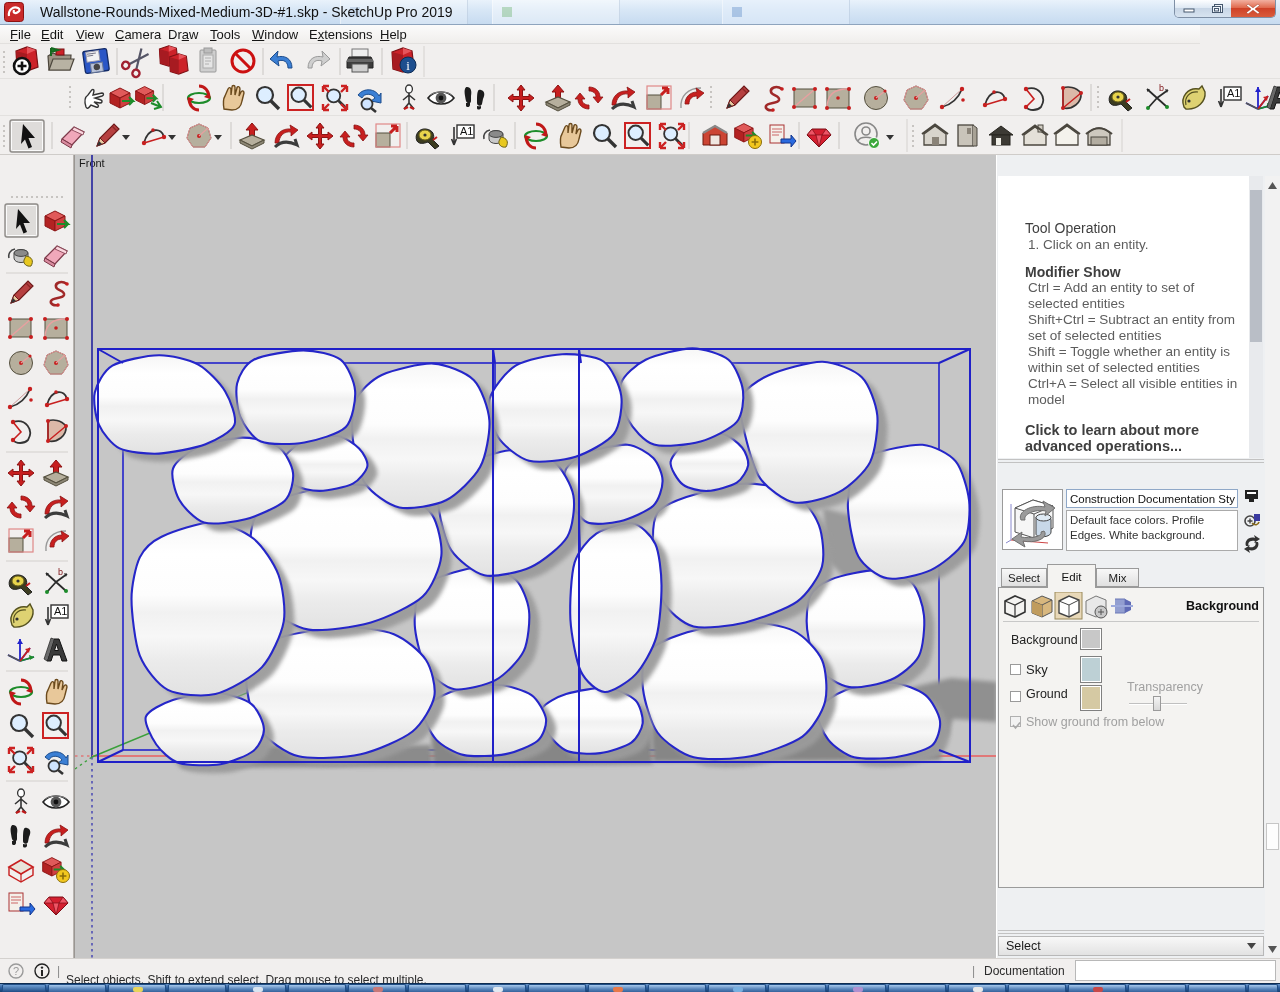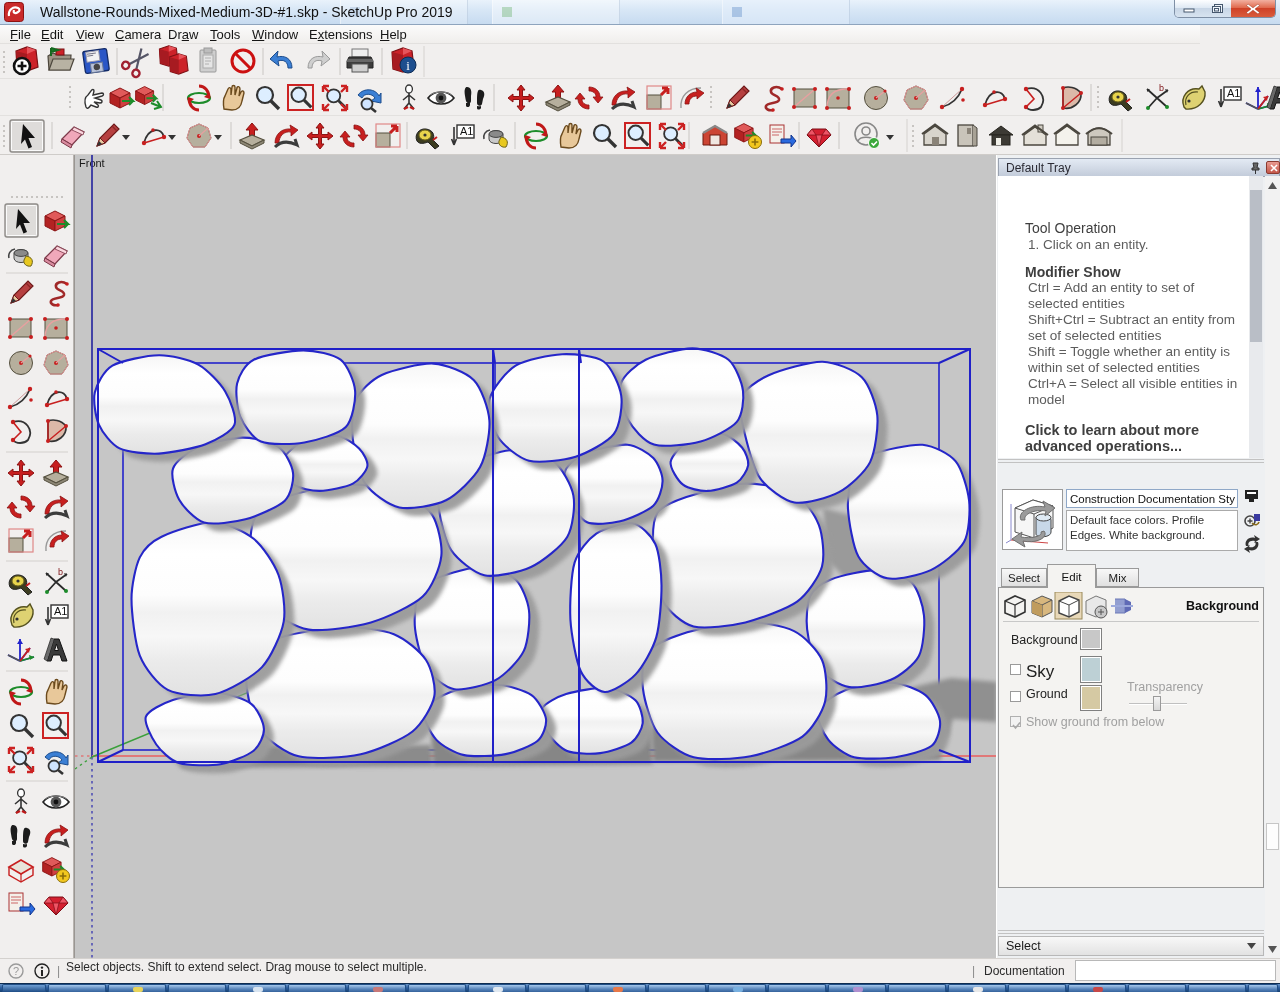--- a/index.html
+++ b/index.html
@@ -701,30 +701,20 @@
         <line x1="578" y1="349" x2="578" y2="762"></line>
 <line x1="97" y1="349" x2="122" y2="363"></line>
         <line x1="969" y1="349" x2="938" y2="363"></line>
 <line x1="97" y1="762" x2="122" y2="750"></line>
         <line x1="969" y1="762" x2="938" y2="750"></line>
 <line x1="492" y1="349" x2="494" y2="363"></line>
         <line x1="578" y1="349" x2="580" y2="363"></line>
 </g>
 </svg></div>
 <div id="tray">
-<div class="abs" style="left:1px;top:3px;width:282px;height:19px;background:linear-gradient(#e3eaf4,#c3ccda);border:1px solid #9aa2b0;font-size:12px;color:#2a2a33">
- <span class="abs" style="left:7px;top:2px">Default Tray</span>
- <svg class="abs" style="left:250px;top:3px" width="12" height="13">
-        <path d="M4 1 H9 L8 6 H10 V8 H3 V6 H5 Z M6.5 8 V12" stroke="#333" fill="#666" stroke-width="1"></path>
-      </svg>
- <div class="abs" style="left:267px;top:2px;width:14px;height:13px;background:linear-gradient(#e89a90,#c4574a);border:1px solid #8a3a30;border-radius:2px">
-  <svg width="14" height="13">
-          <path d="M4 3 L10 9 M10 3 L4 9" stroke="#fff" stroke-width="1.6"></path>
-        </svg></div>
-</div>
 <div class="abs" style="left:1px;top:21px;width:251px;height:282px;background:#fff;color:#5d5d5d;font-size:13.5px">
  <div class="abs" style="left:27px;top:44px;font-size:14px;font-weight:normal;color:#3f3f3f">Tool Operation</div>
  <div class="abs" style="left:30px;top:61px">1. Click on an entity.</div>
  <div class="abs" style="left:27px;top:88px;font-size:14px;font-weight:bold;color:#3f3f3f">Modifier Show</div>
  <div class="abs" style="left:30px;top:104px;width:212px;line-height:16px">Ctrl = Add an entity to set of selected entities<br>Shift+Ctrl = Subtract an entity from set of selected entities<br>Shift = Toggle whether an entity is within set of selected entities<br>Ctrl+A = Select all visible entities in model</div>
  <div class="abs" style="left:27px;top:246px;width:230px;font-size:14.5px;font-weight:bold;color:#3f3f3f;line-height:16px">Click to learn about more advanced operations...</div>
 </div>
 <div class="abs" style="left:252px;top:21px;width:14px;height:282px;background:#e8eaed">
  <div class="abs" style="left:1px;top:14px;width:12px;height:152px;background:#b9bec6"></div>
 </div>
@@ -800,21 +790,21 @@
         <path d="M4 6 L14 6 L14 20 L4 20" fill="#7a8ac8" stroke="#4a5aa8"></path>
         <path d="M14 6 L20 9 L20 17 L14 20" fill="#3a4aa8"></path>
         <path d="M0 13 H22" stroke="#8898d8" stroke-width="2"></path>
       </g>
  <text x="256" y="18" font-size="12.5" font-weight="bold" fill="#111" text-anchor="end">Background</text>
 </svg>
 <div class="abs" style="left:6px;top:466px;width:256px;border-top:1px solid #c8c8c8"></div>
 <span class="abs" style="left:14px;top:478px;font-size:12.5px;color:#222;z-index:3">Background</span>
 <div class="abs" style="left:83px;top:473px;width:22px;height:22px;background:#c8c8c8;border:1px solid #808080;box-shadow:inset 0 0 0 1px #fff;z-index:3"></div>
 <div class="abs" style="left:13px;top:509px;width:11px;height:11px;background:#fff;border:1px solid #9a9a9a;z-index:3"></div>
-<span class="abs" style="left:29px;top:507px;font-size:17px;color:#222;z-index:3">Sky</span>
+<span class="abs" style="left:29px;top:507px;font-size:13px;color:#222;z-index:3">Sky</span>
 <div class="abs" style="left:83px;top:501px;width:22px;height:27px;background:#bdd0d5;border:1px solid #808080;box-shadow:inset 0 0 0 1px #fff;z-index:3"></div>
 <div class="abs" style="left:13px;top:536px;width:11px;height:11px;background:#fff;border:1px solid #9a9a9a;z-index:3"></div>
 <span class="abs" style="left:29px;top:532px;font-size:12.5px;color:#222;z-index:3">Ground</span>
 <div class="abs" style="left:83px;top:530px;width:22px;height:26px;background:#d5c9a3;border:1px solid #808080;box-shadow:inset 0 0 0 1px #fff;z-index:3"></div>
 <span class="abs" style="left:130px;top:525px;font-size:12.5px;color:#a0a0a0;z-index:3">Transparency</span>
 <div class="abs" style="left:132px;top:548px;width:58px;height:2px;background:#c0c0c0;border-bottom:1px solid #fff;z-index:3"></div>
 <div class="abs" style="left:156px;top:541px;width:8px;height:15px;background:linear-gradient(#f4f4f4,#d8d8d8);border:1px solid #9a9a9a;z-index:3"></div>
 <div class="abs" style="left:13px;top:561px;width:11px;height:11px;background:#f2f2f2;border:1px solid #b0b0b0;z-index:3"><svg width="11" height="11">
         <path d="M2 5 L4.5 8 L9 2.5" stroke="#a8a8a8" stroke-width="1.6" fill="none"></path>
       </svg></div>
@@ -831,21 +821,21 @@
  <svg class="abs" style="left:8px;top:4px" width="16" height="16">
       <circle cx="8" cy="8" r="7" fill="none" stroke="#9a9a9a" stroke-width="1.4"></circle>
       <text x="8" y="12" text-anchor="middle" font-size="11" fill="#9a9a9a">?</text>
     </svg>
  <svg class="abs" style="left:34px;top:4px" width="16" height="16">
       <circle cx="8" cy="8" r="7" fill="none" stroke="#222" stroke-width="1.4"></circle>
       <circle cx="8" cy="4.6" r="1.2" fill="#222"></circle>
       <rect x="7" y="7" width="2" height="6" fill="#222"></rect>
     </svg>
  <span class="abs" style="left:57px;top:5px;color:#8a8a8a">|</span>
- <span class="abs" style="left:66px;top:1px">Select objects. Shift to extend select. Drag mouse to select multiple.</span>
+ <span class="abs" style="left:66px;top:14px">Select objects. Shift to extend select. Drag mouse to select multiple.</span>
  <span class="abs" style="left:972px;top:5px;color:#8a8a8a">|</span>
  <span class="abs" style="left:984px;top:5px">Documentation</span>
  <div class="abs" style="left:1075px;top:1px;width:201px;height:21px;background:#fff;border:1px solid #b8b8b8"></div>
 </div>
 <div id="taskbar">
     <div class="abs" style="left:0;top:0;width:1280px;height:1px;background:#0e2c50"></div>
     <div class="abs" style="left:14px;top:2px;width:14px;height:7px;border-radius:50%;background:radial-gradient(circle at 50% 40%,#cfe0ee,#7a9cc0 60%,#3a6494)"></div>
  <div class="tsk" style="left:2px;width:44px;background:linear-gradient(#6f9fd4,#1e4c85)"></div>
  <div class="tsk" style="left:48px;width:58px"></div>
  <div class="tsk" style="left:108px;width:58px">

